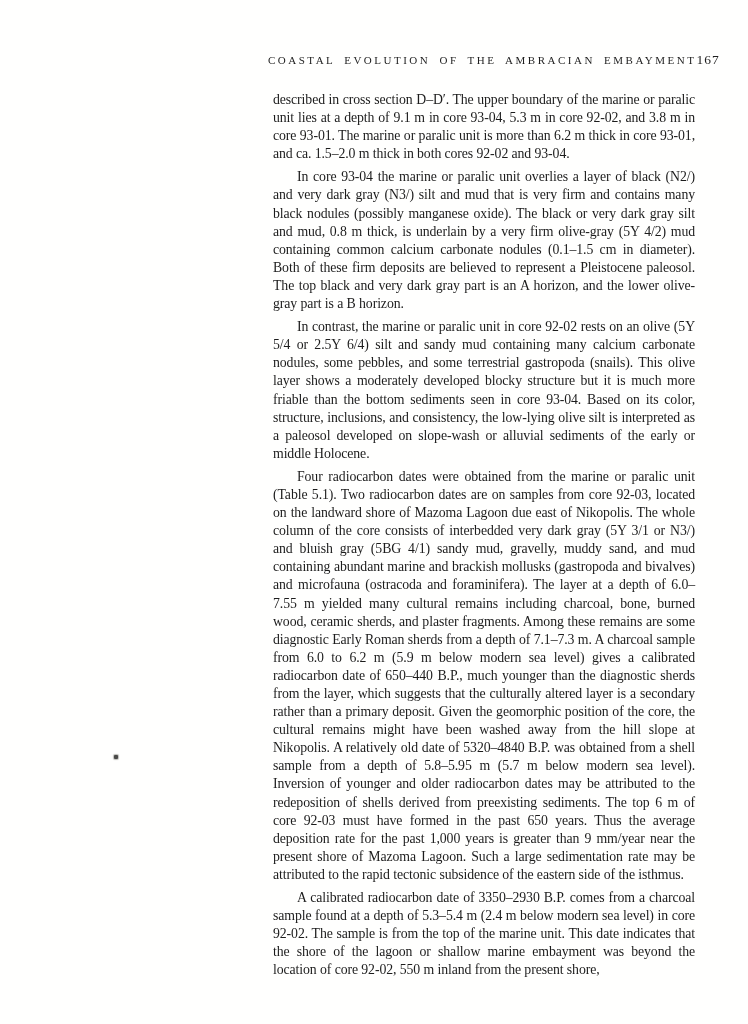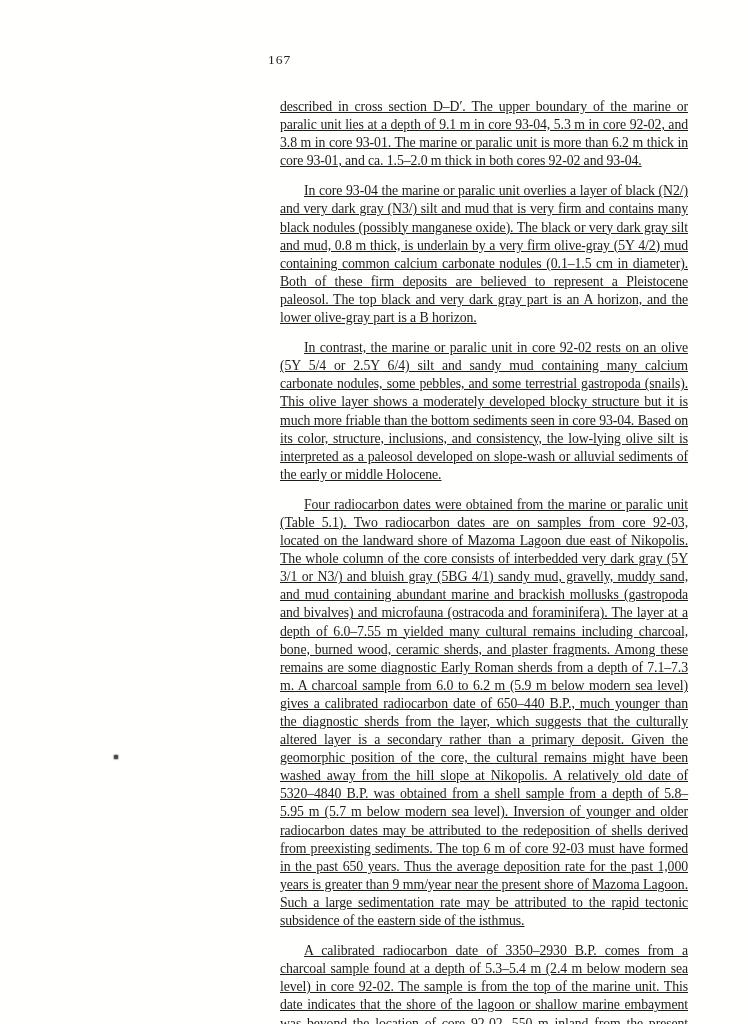--- a/index.html
+++ b/index.html
@@ -42,24 +42,23 @@
     position: absolute;
     left: 268px;
     top: 86px;
     width: 432px;
     font-size: 13.8px;
     line-height: 18.1px;
     letter-spacing: -0.1px;
     text-align: justify;
   }
   .para {
-    margin: 12px;
+    margin: 5px;
     padding: 0;
     text-indent: 0;
-    text-decoration: underline;
   }
   .para.indent {
     text-indent: 24px;
   }
   .speck {
     position: absolute;
     left: 114px;
     top: 755px;
     width: 4px;
     height: 4px;
@@ -67,20 +66,21 @@
     border-radius: 1px;
     box-shadow: 0 0 1px 1px #bdbdb8;
   }
 </style>
 </head>
 <body>
 
 <div class="page">
 
   <header class="running-header">
+    <span class="running-title">COASTAL EVOLUTION OF THE AMBRACIAN EMBAYMENT</span>
     <span class="page-number">167</span>
   </header>
 
   <main class="body-text">
     <p class="para">described in cross section D–D′. The upper boundary of the marine or paralic unit lies at a depth of 9.1 m in core 93-04, 5.3 m in core 92-02, and 3.8 m in core 93-01. The marine or paralic unit is more than 6.2 m thick in core 93-01, and ca. 1.5–2.0 m thick in both cores 92-02 and 93-04.</p>
     <p class="para indent">In core 93-04 the marine or paralic unit overlies a layer of black (N2/) and very dark gray (N3/) silt and mud that is very firm and contains many black nodules (possibly manganese oxide). The black or very dark gray silt and mud, 0.8 m thick, is underlain by a very firm olive-gray (5Y 4/2) mud containing common calcium carbonate nodules (0.1–1.5 cm in diameter). Both of these firm deposits are believed to represent a Pleistocene paleosol. The top black and very dark gray part is an A horizon, and the lower olive-gray part is a B horizon.</p>
     <p class="para indent">In contrast, the marine or paralic unit in core 92-02 rests on an olive (5Y 5/4 or 2.5Y 6/4) silt and sandy mud containing many calcium carbonate nodules, some pebbles, and some terrestrial gastropoda (snails). This olive layer shows a moderately developed blocky structure but it is much more friable than the bottom sediments seen in core 93-04. Based on its color, structure, inclusions, and consistency, the low-lying olive silt is interpreted as a paleosol developed on slope-wash or alluvial sediments of the early or middle Holocene.</p>
     <p class="para indent">Four radiocarbon dates were obtained from the marine or paralic unit (Table 5.1). Two radiocarbon dates are on samples from core 92-03, located on the landward shore of Mazoma Lagoon due east of Nikopolis. The whole column of the core consists of interbedded very dark gray (5Y 3/1 or N3/) and bluish gray (5BG 4/1) sandy mud, gravelly, muddy sand, and mud containing abundant marine and brackish mollusks (gastropoda and bivalves) and microfauna (ostracoda and foraminifera). The layer at a depth of 6.0–7.55 m yielded many cultural remains including charcoal, bone, burned wood, ceramic sherds, and plaster fragments. Among these remains are some diagnostic Early Roman sherds from a depth of 7.1–7.3 m. A charcoal sample from 6.0 to 6.2 m (5.9 m below modern sea level) gives a calibrated radiocarbon date of 650–440 B.P., much younger than the diagnostic sherds from the layer, which suggests that the culturally altered layer is a secondary rather than a primary deposit. Given the geomorphic position of the core, the cultural remains might have been washed away from the hill slope at Nikopolis. A relatively old date of 5320–4840 B.P. was obtained from a shell sample from a depth of 5.8–5.95 m (5.7 m below modern sea level). Inversion of younger and older radiocarbon dates may be attributed to the redeposition of shells derived from preexisting sediments. The top 6 m of core 92-03 must have formed in the past 650 years. Thus the average deposition rate for the past 1,000 years is greater than 9 mm/year near the present shore of Mazoma Lagoon. Such a large sedimentation rate may be attributed to the rapid tectonic subsidence of the eastern side of the isthmus.</p>
     <p class="para indent">A calibrated radiocarbon date of 3350–2930 B.P. comes from a charcoal sample found at a depth of 5.3–5.4 m (2.4 m below modern sea level) in core 92-02. The sample is from the top of the marine unit. This date indicates that the shore of the lagoon or shallow marine embayment was beyond the location of core 92-02, 550 m inland from the present shore,</p>
   </main>

